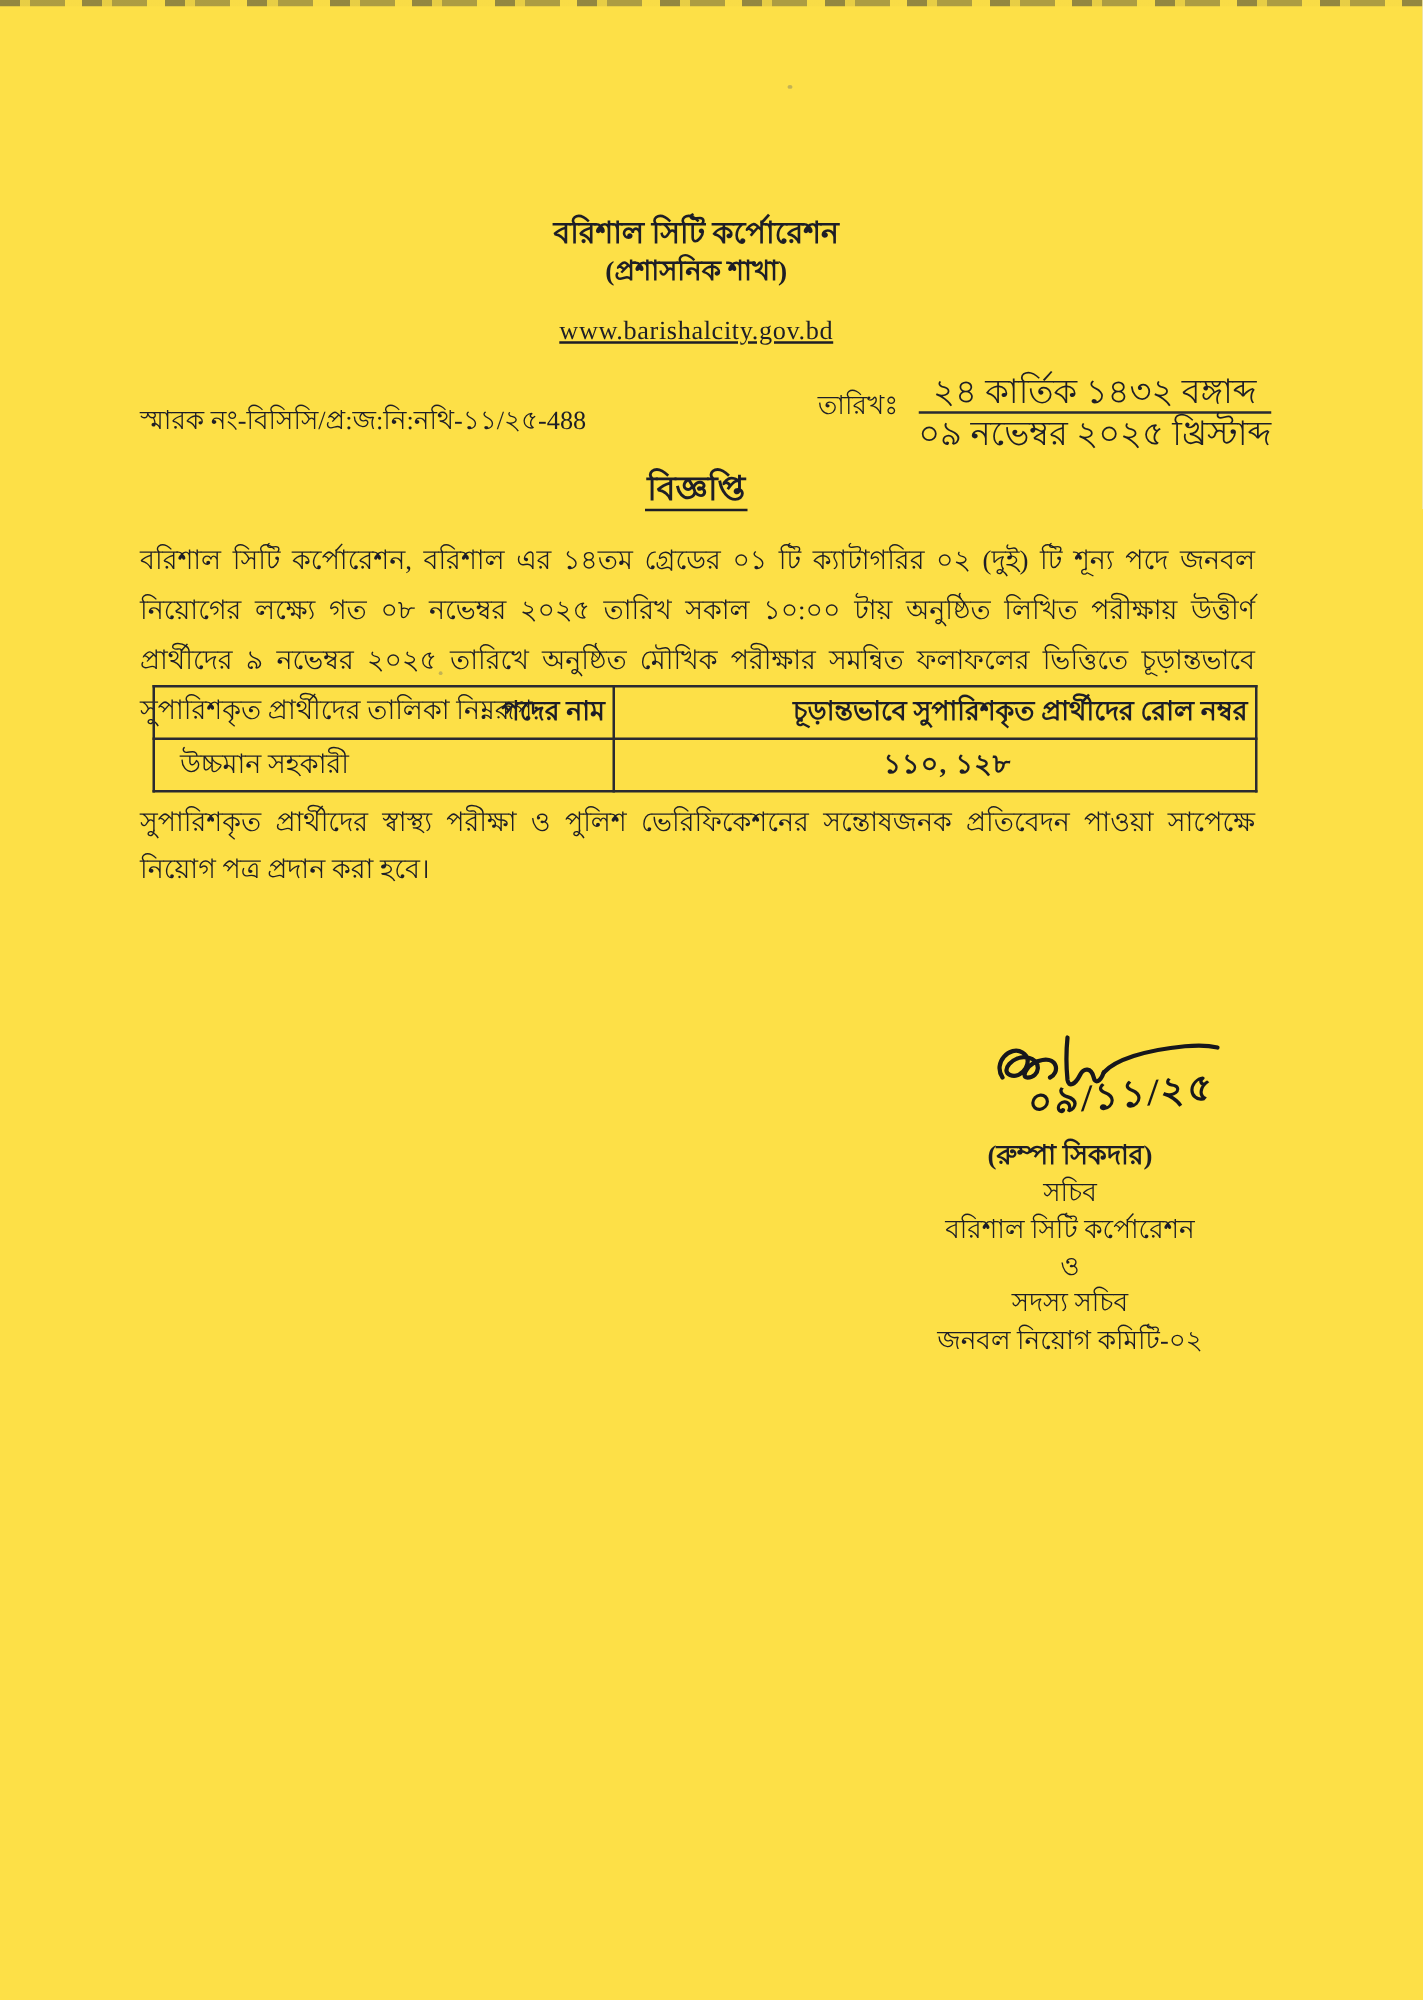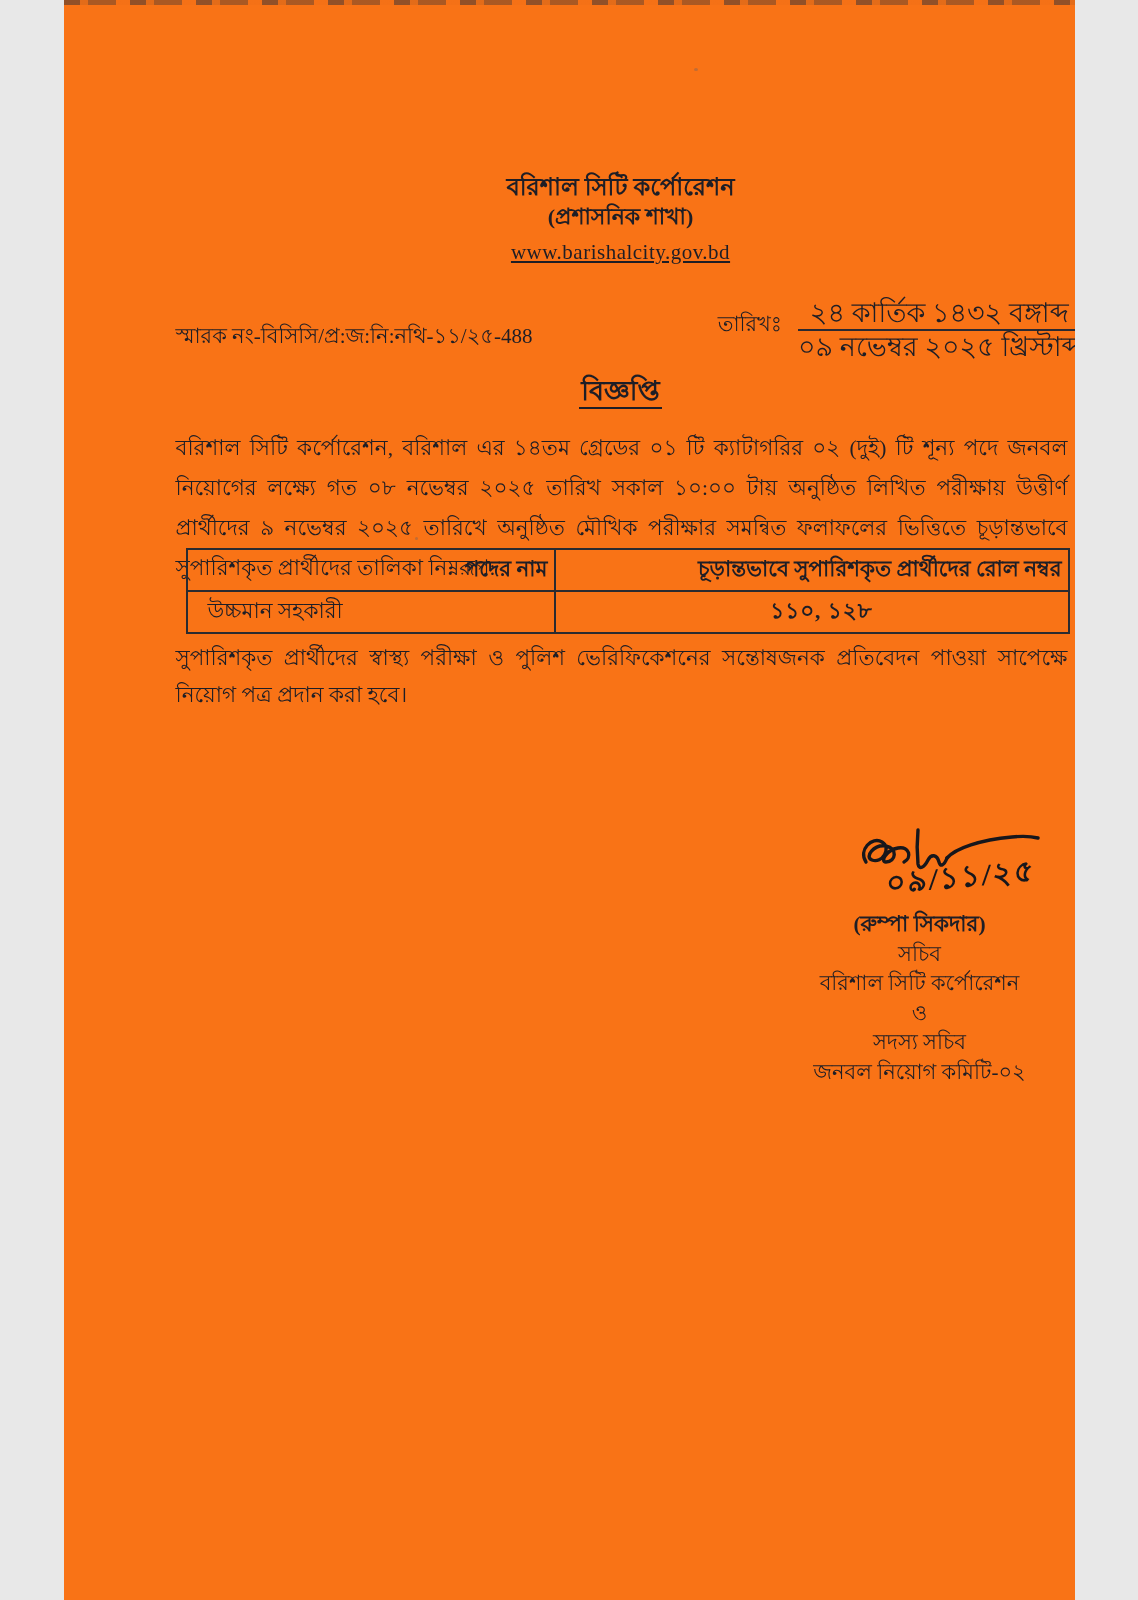--- a/index.html
+++ b/index.html
@@ -1,24 +1,24 @@
 <!DOCTYPE html>
 <html><head>
 <meta charset="utf-8">
 <style>
   * { margin: 0; padding: 0; box-sizing: border-box; }
   html, body { background: #e8e8e8; }
   body { font-family: "Liberation Serif", "DejaVu Serif", serif; }
 
   .page {
     position: relative;
-    width: 1011px;
+    width: 1138px;
     height: 1600px;
     margin: 0 auto;
-    background: #f97316;
+    background: #fde047;
     color: #1e1e26;
     overflow: hidden;
   }
 
   
   .scan-edge {
     position: absolute;
     top: 0; left: 0;
     width: 100%; height: 5px;
     background: repeating-linear-gradient(90deg,
@@ -36,21 +36,21 @@
 
   .letterhead {
     position: absolute;
     top: 172px; left: 0;
     width: 1114px;
     text-align: center;
     line-height: 30px;
   }
   .letterhead .org-name   { font-size: 24px; font-weight: bold; }
   .letterhead .org-line   { font-size: 22px; font-weight: bold; }
-  .letterhead .org-site   { font-size: 21px; letter-spacing: 0.5px; text-decoration: underline; margin-top: 5px; }
+  .letterhead .org-site   { font-size: 21px; letter-spacing: 0.5px; text-decoration: underline; margin-top: 17px; }
 
   .memo-row {
     position: absolute;
     top: 298px; left: 112px;
     width: 905px;
     display: flex;
     justify-content: space-between;
     align-items: center;
   }
   .memo-number {

